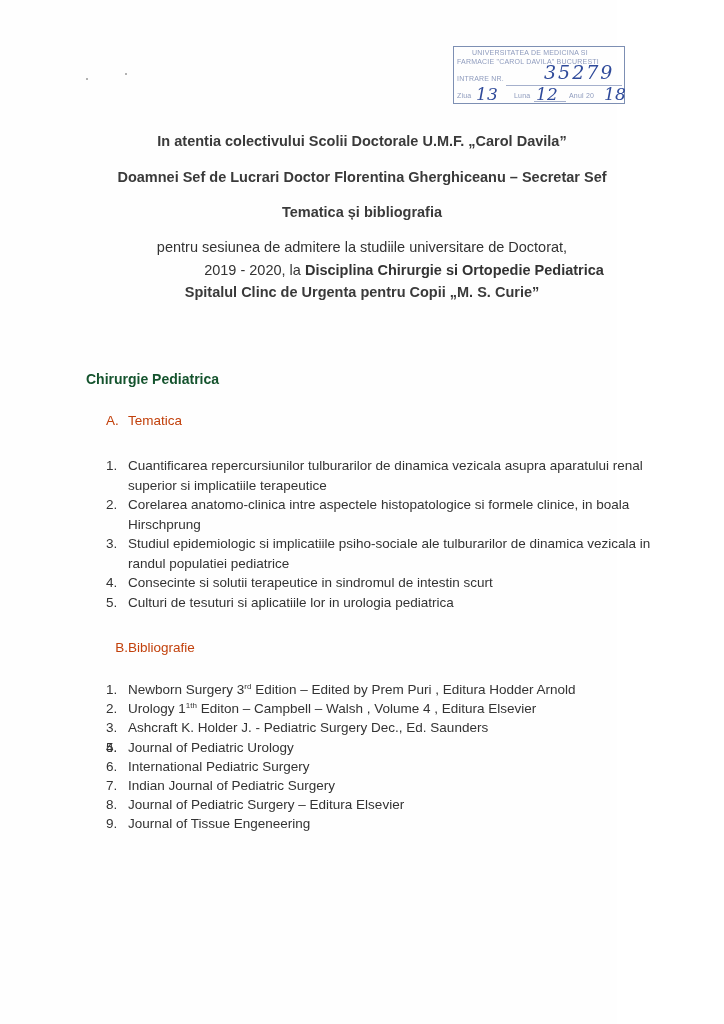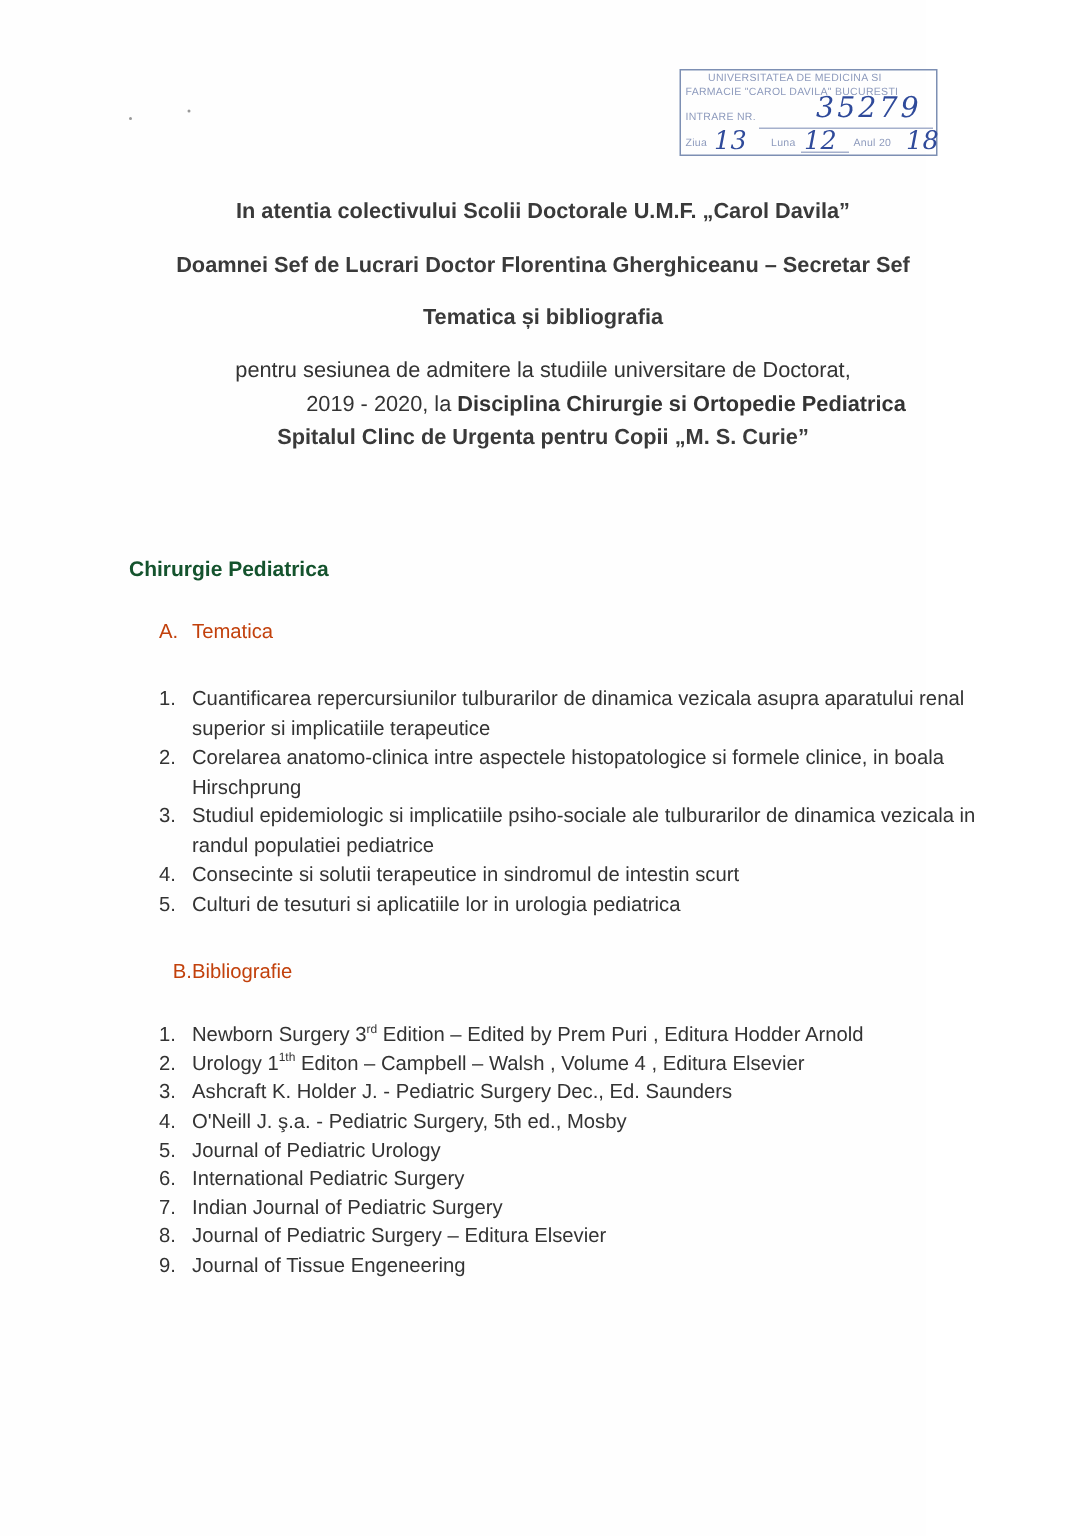--- a/index.html
+++ b/index.html
@@ -90,20 +90,20 @@
     </ol>
 
   <div class="sub" style="top:640px;text-align:right;">
     <span class="letter">B.</span><span>Bibliografie</span>
   </div>
 
   <ol class="list" id="biblio-list" style="top:680px;line-height:19px;">
       <li style="line-height: 19.2px;"><span class="num">1.</span><span>Newborn Surgery 3<sup>rd</sup> Edition – Edited by Prem Puri , Editura Hodder Arnold</span></li>
       <li style="line-height: 19.2px;"><span class="num">2.</span><span>Urology 1<sup>1th</sup> Editon – Campbell – Walsh , Volume 4 , Editura Elsevier</span></li>
       <li style="line-height: 19.2px;"><span class="num">3.</span><span> Ashcraft K. Holder J. - Pediatric Surgery Dec., Ed. Saunders</span></li>
-      <li style="line-height: 19.2px;"><span class="num">4.</span><span>O'Neill J. ş.a. - Pediatric Surgery, 5th ed., Mosby</span></li>
+      <li style="line-height: 19.2px;"><span class="num">4.</span></li>
       <li style="line-height: 19.2px;"><span class="num">5.</span><span>Journal of Pediatric Urology</span></li>
       <li style="line-height: 19.2px;"><span class="num">6.</span><span>International Pediatric Surgery</span></li>
       <li style="line-height: 19.2px;"><span class="num">7.</span><span>Indian Journal of Pediatric Surgery</span></li>
       <li style="line-height: 19.2px;"><span class="num">8.</span><span>Journal of Pediatric Surgery – Editura Elsevier</span></li>
       <li style="line-height: 19.2px;"><span class="num">9.</span><span>Journal of Tissue Engeneering</span></li>
     </ol>
 </div>
 
 </body></html>

